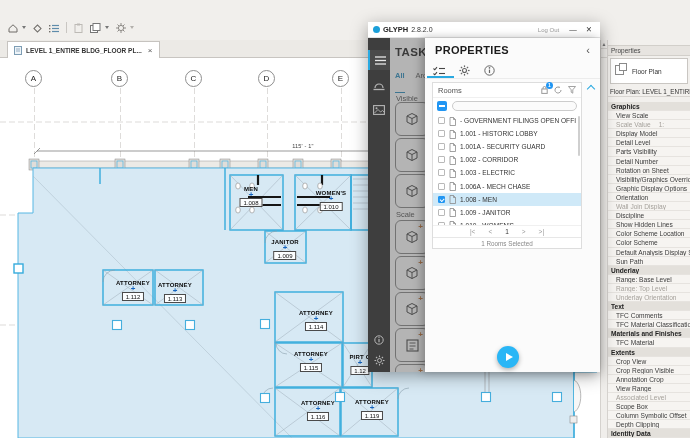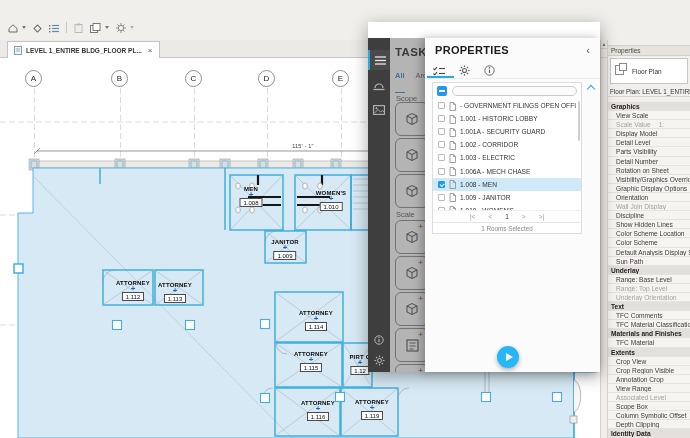--- a/index.html
+++ b/index.html
@@ -418,20 +418,29 @@
       <div class="prow">View Range</div>
       <div class="prow dis">Associated Level</div>
       <div class="prow">Scope Box</div>
       <div class="prow">Column Symbolic Offset</div>
       <div class="prow">Depth Clipping</div>
       <div class="prow hdr">Identity Data</div>
     </div>
 </div>
 
 <div class="glyph">
+  <div class="g-title">
+    <span class="g-dot"></span>
+    <span class="g-name">GLYPH</span>
+    <span class="g-ver">2.8.2.0</span>
+    <span class="g-sp"></span>
+    <span class="g-logout">Log Out</span>
+    <span class="g-min">—</span>
+    <span class="g-close">✕</span>
+  </div>
   <div class="g-body">
 
     <div class="g-side">
       <div class="side-item active" style="top:12px">
           <svg width="11" height="9" viewBox="0 0 11 9">
             <g stroke="#e8e8e8" stroke-width="1.3">
               <line x1="0" y1="1" x2="11" y2="1"></line>
               <line x1="0" y1="4.5" x2="11" y2="4.5"></line>
               <line x1="0" y1="8" x2="11" y2="8"></line>
             </g>
@@ -473,21 +482,21 @@
           </svg>
         </div>
     </div>
 
     <div class="g-tasks">
       <div class="t-title">TASKS</div>
       <div class="t-tabs">
         <span class="t-tab-all">All</span>
         <span class="t-tab-arc">Arc</span>
       </div>
-      <div class="t-sec" style="top:56px">Scope</div>
+      <div class="t-sec" style="top:56px">Visible</div>
       <div id="t-buttons">
           <div class="t-btn" style="top: 64px;">
             <svg width="16" height="16" viewBox="0 0 16 16">
               <path d="M8 2.5 L13 5 L13 11 L8 13.5 L3 11 L3 5 Z M3 5 L8 7.5 L13 5 M8 7.5 L8 13.5" fill="none" stroke="#4a4a4a" stroke-width="1"></path>
             </svg>
           </div>
           <div class="t-btn" style="top: 100px;">
             <svg width="16" height="16" viewBox="0 0 16 16">
               <path d="M8 2.5 L13 5 L13 11 L8 13.5 L3 11 L3 5 Z M3 5 L8 7.5 L13 5 M8 7.5 L8 13.5" fill="none" stroke="#4a4a4a" stroke-width="1"></path>
             </svg>
@@ -561,20 +570,43 @@
             </svg></span>
         <span><svg width="11" height="11" viewBox="0 0 11 11">
               <circle cx="5.5" cy="5.5" r="4.7" fill="none" stroke="#666" stroke-width="1"></circle>
               <line x1="5.5" y1="4.6" x2="5.5" y2="8" stroke="#666" stroke-width="1.2"></line>
               <circle cx="5.5" cy="2.9" r="0.8" fill="#666"></circle>
             </svg></span>
         <span class="gp-underline"></span>
       </div>
 
       <div class="rooms-card">
+        <div class="rc-header">
+          <span class="rc-title">Rooms</span>
+          <span class="rc-icons">
+            <span class="rc-ic">
+                <svg width="7" height="8" viewBox="0 0 7 8">
+                  <rect x="0.8" y="3" width="5.4" height="4.4" fill="none" stroke="#999" stroke-width="1"></rect>
+                  <path d="M2 3 V2 a1.5 1.5 0 0 1 3 0 V3" fill="none" stroke="#999" stroke-width="1"></path>
+                </svg>
+                <span class="badge">1</span>
+              </span>
+            <span class="rc-ic">
+                <svg width="8" height="8" viewBox="0 0 8 8">
+                  <path d="M7 4 A3 3 0 1 1 5.5 1.4" fill="none" stroke="#999" stroke-width="1"></path>
+                  <path d="M5 0.2 L6 1.6 L4.4 2.2 Z" fill="#999"></path>
+                </svg>
+              </span>
+            <span class="rc-ic">
+                <svg width="8" height="8" viewBox="0 0 8 8">
+                  <path d="M0.5 0.5 H7.5 L4.8 3.8 V7.2 L3.2 6.2 V3.8 Z" fill="none" stroke="#999" stroke-width="0.9"></path>
+                </svg>
+              </span>
+          </span>
+        </div>
         <div class="rc-search">
           <span class="cb-all"></span>
           <input class="rc-input" value="" style="">
         </div>
         <div class="rc-list" id="rooms-list">
           <div class="rc-scrollthumb"></div>
         <div class="rrow">
               <span class="rcb"></span>
               <span><svg width="7" height="9" viewBox="0 0 7 9">
                   <path d="M1 0.5 H4.5 L6.5 2.5 V8.5 H1 Z" fill="none" stroke="#8a8a8a" stroke-width="0.8"></path>

